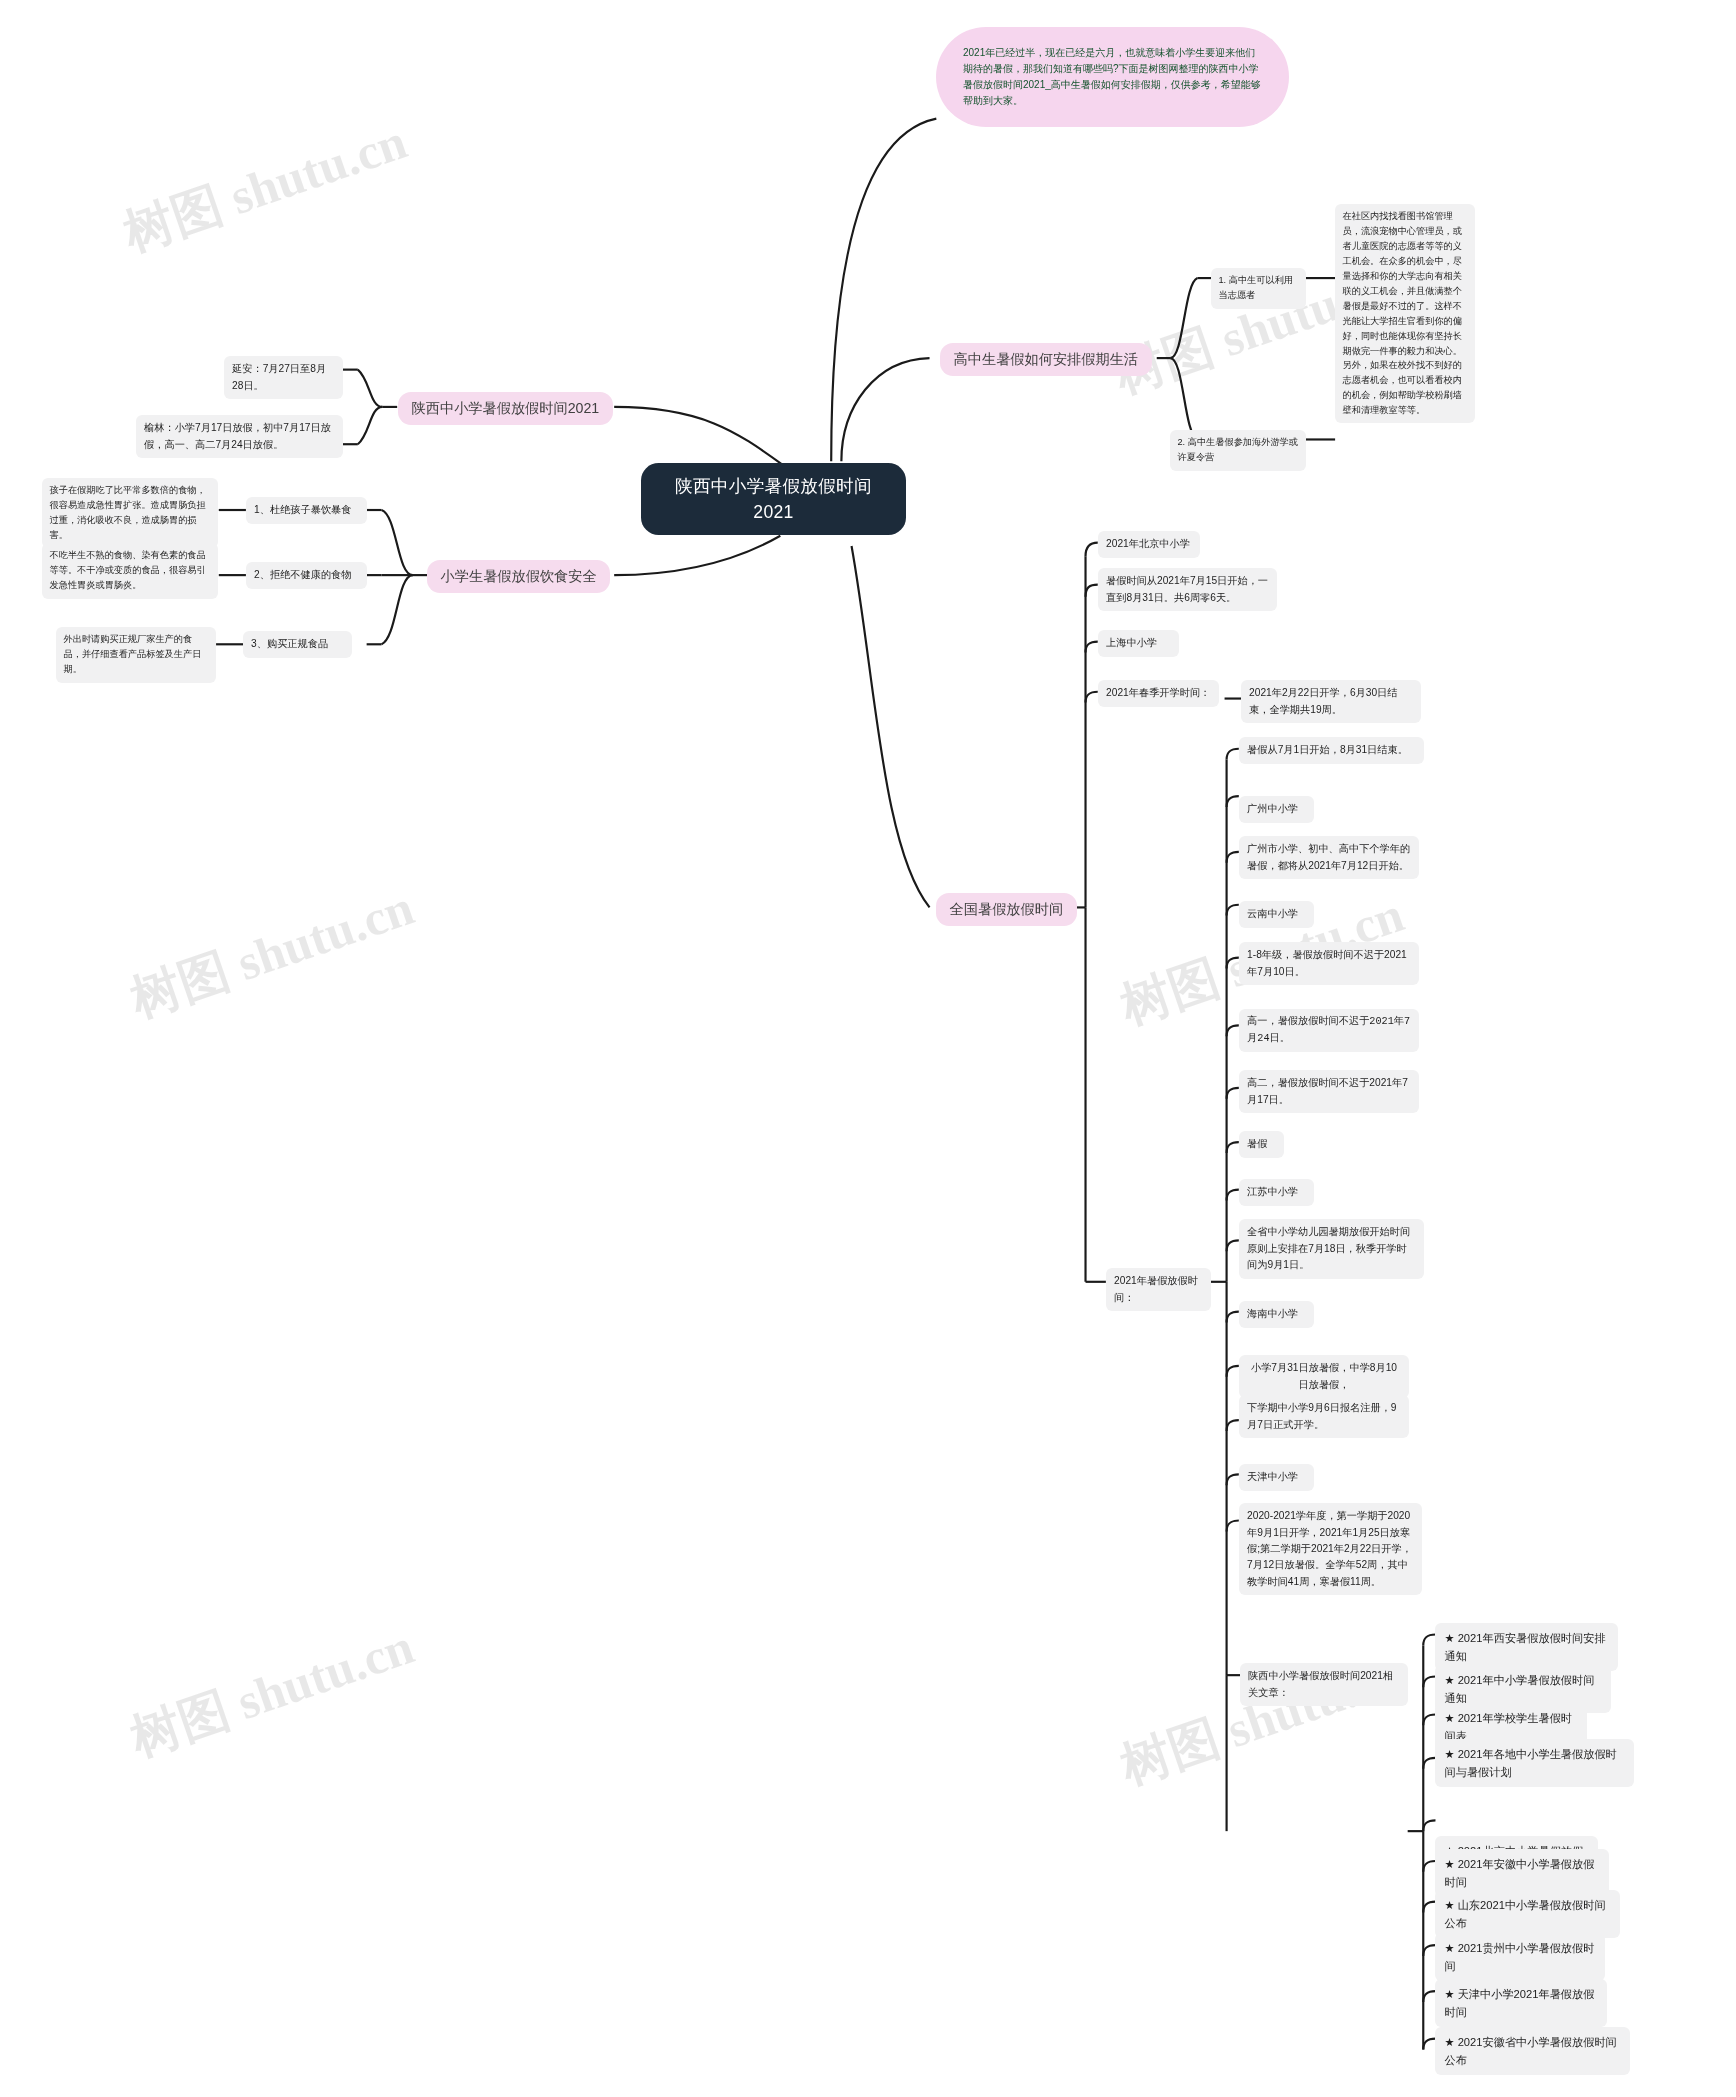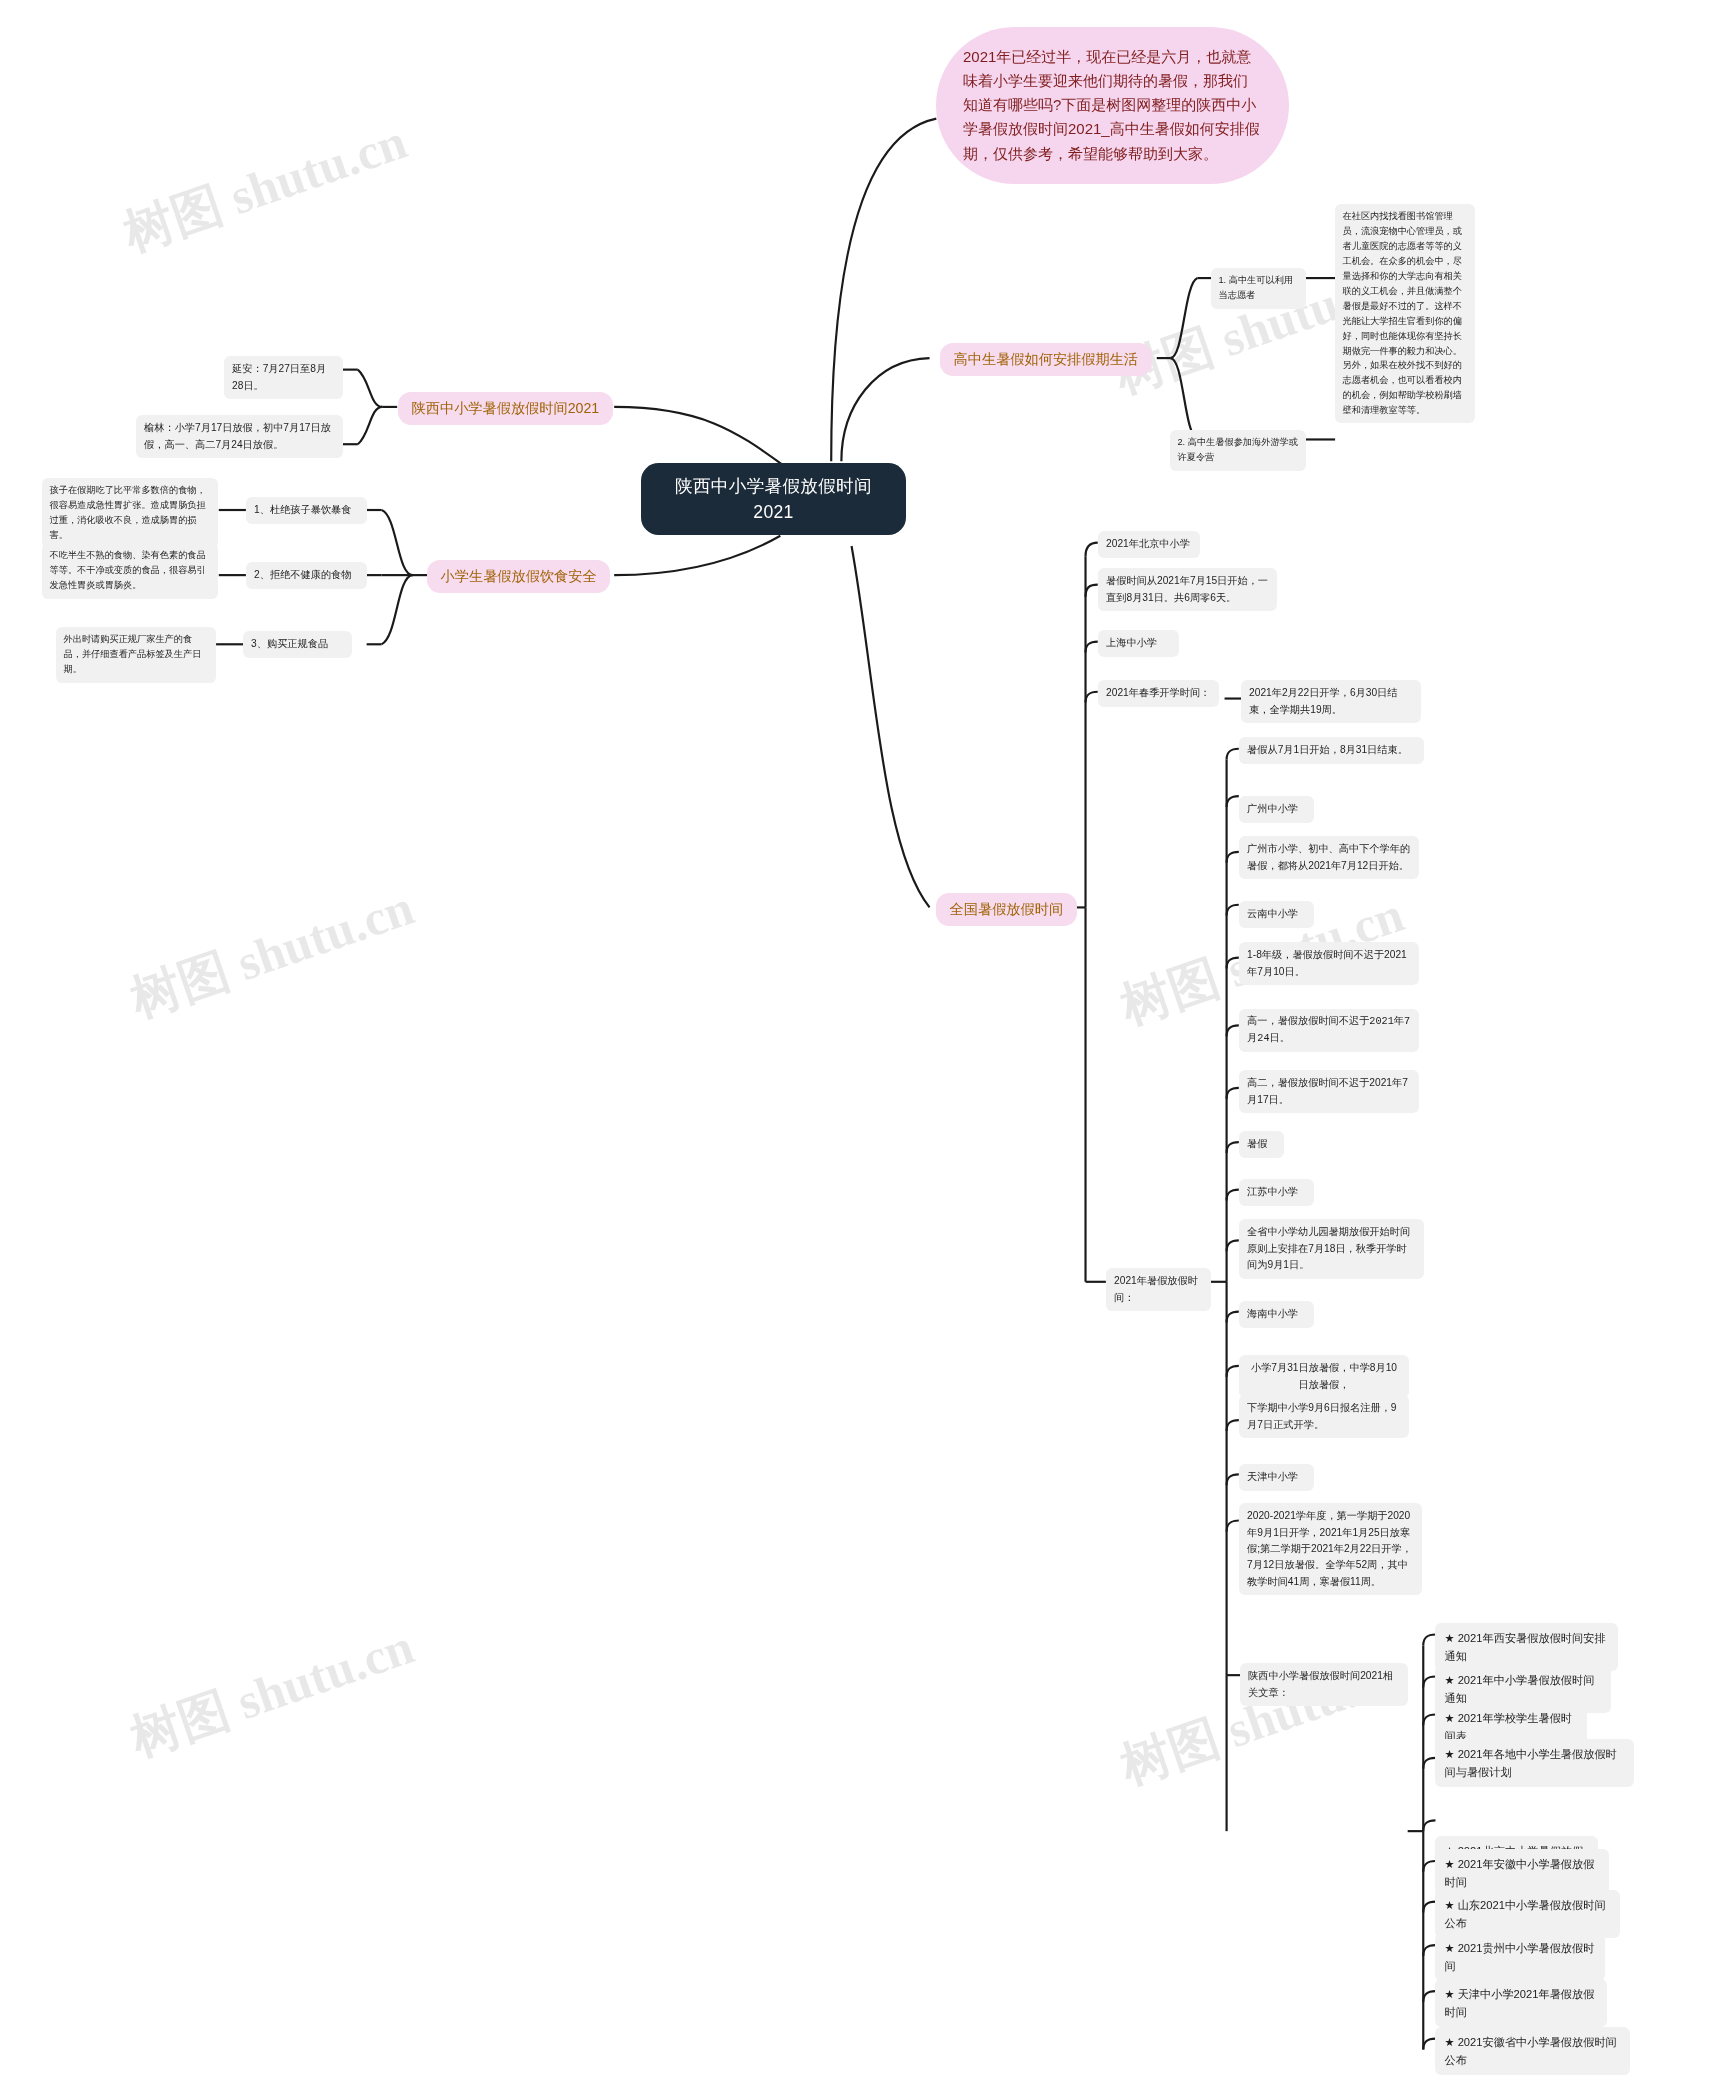--- a/index.html
+++ b/index.html
@@ -48,33 +48,33 @@
     color: #ffffff;
     border-radius: 17.6px;
     font-size: 17.6px;
     text-align: center;
     padding: 9.5px 15px;
     letter-spacing: 0.3px;
   }
   
   .n-pink {
     background: #f6dcee;
-    color: #a16207;
+    color: #404040;
     border-radius: 13px;
     font-size: 14.2px;
     padding: 6.1px 13.6px;
     text-align: center;
     white-space: nowrap;
   }
   
   .n-bubble {
     background: #f6d6ee;
-    color: #7f1d1d;
+    color: #14532d;
     border-radius: 95px;
-    font-size: 15px;
+    font-size: 10px;
     padding: 17.6px 27px;
     line-height: 1.62;
   }
   
   .n-grey {
     background: #f1f1f2;
     color: #1d1d1d;
     border-radius: 6.1px;
     font-size: 11.5px;
     padding: 6.1px 9.5px;

